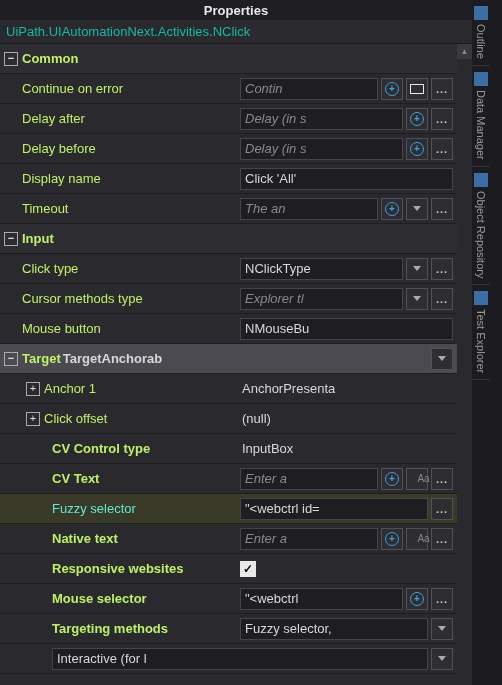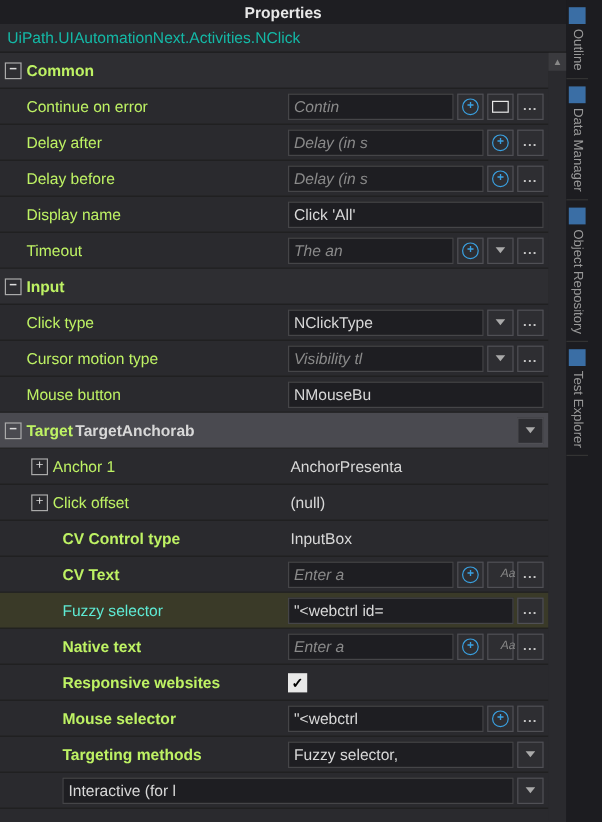--- a/index.html
+++ b/index.html
@@ -159,21 +159,21 @@
   width: 12px; height: 8px;
   border: 1.5px solid #e8e8e8;
 }
 .btn.dots { font-weight: bold; letter-spacing: 1px; }
 .btn.caret::before {
   content: "";
   border-left: 4px solid transparent;
   border-right: 4px solid transparent;
   border-top: 5px solid #aaa;
 }
-.btn.aa { font-size: 10px; font-style: italic; color: #888; padding-left: 13px; }
+.btn.aa { font-size: 10px; color: #888; padding-left: 13px; }
 .checkbox {
   width: 16px; height: 16px;
   background: #e8e8e8;
   display: flex;
   align-items: center;
   justify-content: center;
   color: #000;
   font-size: 12px;
   font-weight: bold;
 }
@@ -293,24 +293,24 @@
           <div class="input-box filled">
               <span>NClickType</span>
             </div>
           <div class="btn caret"></div>
           <div class="btn dots">...</div>
         </div>
       </div>
 
       <div class="row">
         <div class="spacer"></div>
-        <div class="label label-narrow">Cursor motion type</div>
-        <div class="value-cell">
-          <div class="input-box">
-              <span>Visibility tl</span>
+        <div class="label label-narrow">Cursor methods type</div>
+        <div class="value-cell">
+          <div class="input-box">
+              <span>Explorer tl</span>
             </div>
           <div class="btn caret"></div>
           <div class="btn dots">...</div>
         </div>
       </div>
 
       <div class="row">
         <div class="spacer"></div>
         <div class="label label-narrow">Mouse button</div>
         <div class="value-cell">

